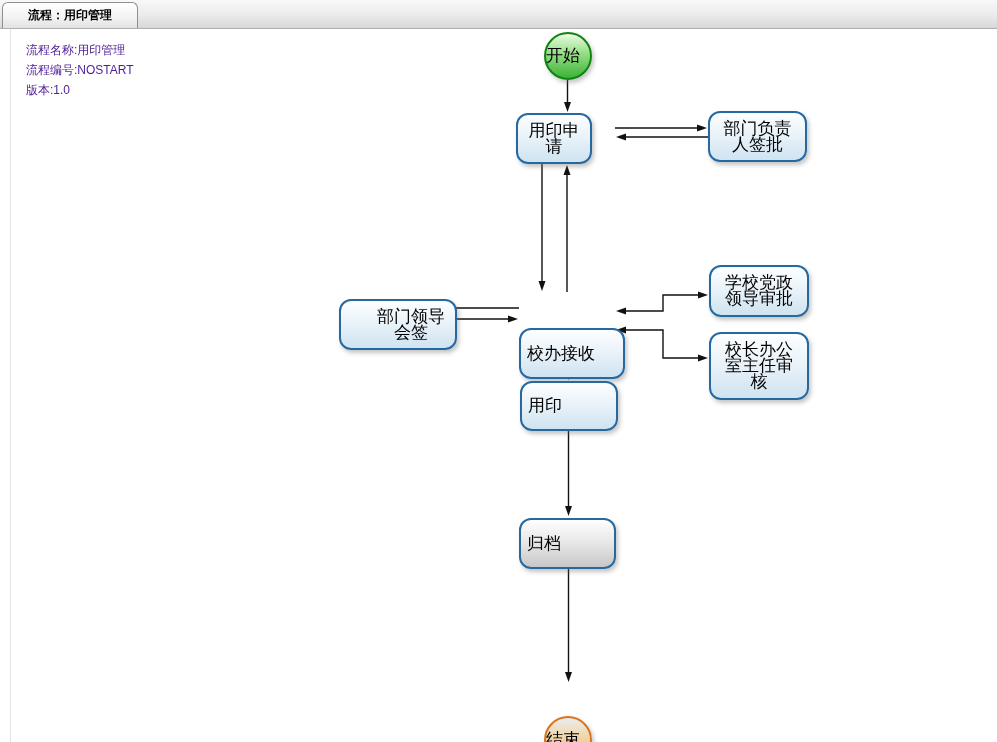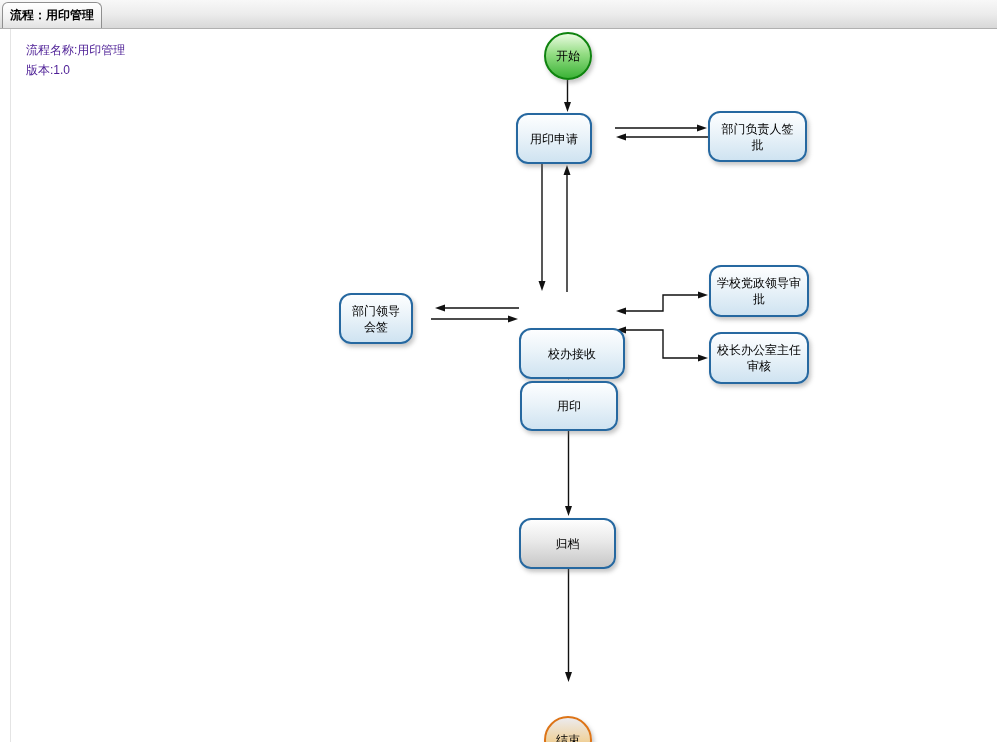--- a/index.html
+++ b/index.html
@@ -3,34 +3,34 @@
 <meta charset="utf-8">
 <style>
   html,body{margin:0;padding:0;background:#fff;}
   body{font-family:"Liberation Sans","DejaVu Sans",sans-serif;}
   .screen{position:relative;width:997px;height:742px;background:#fff;overflow:hidden;}
 
   
   .tabbar{position:absolute;left:0;top:0;width:997px;height:28px;
     background:linear-gradient(180deg,#f8f8f8 0%,#ececec 50%,#d8d8d8 100%);
     border-bottom:1px solid #b0b0b0;}
-  .tab{position:absolute;left:2px;top:2px;height:25px;padding:0 7px;
+  .tab{position:absolute;left:2px;top:2px;height:25px;padding:0 25px;
     background:linear-gradient(180deg,#ffffff 0%,#f2f2f2 60%,#e2e2e2 100%);
     border:1px solid #8f8f8f;border-bottom:none;border-radius:6px 6px 0 0;
     font-size:12px;font-weight:bold;color:#000;line-height:25px;}
 
   
   .content{position:absolute;left:0;top:29px;width:997px;height:713px;background:#fff;}
   .panel-edge{position:absolute;left:10px;top:0;width:1px;height:713px;background:#e4e4e4;}
 
   .info{position:absolute;left:26px;top:11px;font-size:12px;color:#4c1d95;line-height:20px;}
 
   
-  .node{position:absolute;box-sizing:border-box;display:flex;align-items:center;justify-content:center;
-    text-align:center;font-size:12px;color:#000;line-height:16px;}
+  .node{position:absolute;box-sizing:border-box;display:flex;align-items:center;
+    text-align:center;font-size:17px;color:#000;line-height:16px;}
   .task{border:2px solid #2668a0;border-radius:12px;padding:2px 6px;
     background:linear-gradient(180deg,#fdfeff 0%,#eaf3f9 45%,#cfe3f1 100%);
     box-shadow:2px 3px 4px rgba(110,110,110,.4);}
   .task.gray{background:linear-gradient(180deg,#fefefe 0%,#e9e9e9 45%,#c7c7c7 100%);}
   .circle{border-radius:50%;box-shadow:2px 3px 4px rgba(110,110,110,.4);}
   .start{border:2px solid #0f830f;
     background:linear-gradient(180deg,#eafbe1 0%,#94dd84 45%,#3cb337 100%);}
   .end{border:2px solid #dd7417;
     background:linear-gradient(180deg,#ecebee 0%,#efd3a0 50%,#f5a843 100%);}
 
@@ -47,20 +47,21 @@
     <div class="tab">
       <span>流程：用印管理</span>
     </div>
   </div>
 
   <div class="content">
     <div class="panel-edge"></div>
 
     <div class="info">
       <div>流程名称:用印管理</div>
+      <div>流程编号:NOSTART</div>
       <div>版本:1.0</div>
     </div>
 
     <svg class="edges" width="997" height="713">
 
       <g>
         <line x1="567.5" y1="51" x2="567.5" y2="74"></line>
         <polygon points="564,73 571,73 567.5,83"></polygon>
       </g>
 
@@ -131,29 +132,29 @@
     </div>
 
     <div class="node task" style="left:708px;top:82px;width:99px;height:51px;">
       <span>部门负责人签批</span>
     </div>
 
     <div class="node task" style="left:519px;top:263px;width:106px;height:51px;margin-top:36px;">
       <span>校办接收</span>
     </div>
 
-    <div class="node task" style="left:339px;top:264px;width:74px;height:51px;">
+    <div class="node task" style="left:339px;top:270px;width:118px;height:51px;padding-left:32px;">
       <span>部门领导会签</span>
     </div>
 
     <div class="node task" style="left:709px;top:236px;width:100px;height:52px;">
       <span>学校党政领导审批</span>
     </div>
 
-    <div class="node task" style="left:709px;top:303px;width:100px;height:52px;">
+    <div class="node task" style="left:709px;top:303px;width:100px;height:68px;">
       <span>校长办公室主任审核</span>
     </div>
 
     <div class="node task" style="left:520px;top:352px;width:98px;height:50px;">
       <span>用印</span>
     </div>
 
     <div class="node task gray" style="left:519px;top:489px;width:97px;height:51px;">
       <span>归档</span>
     </div>

